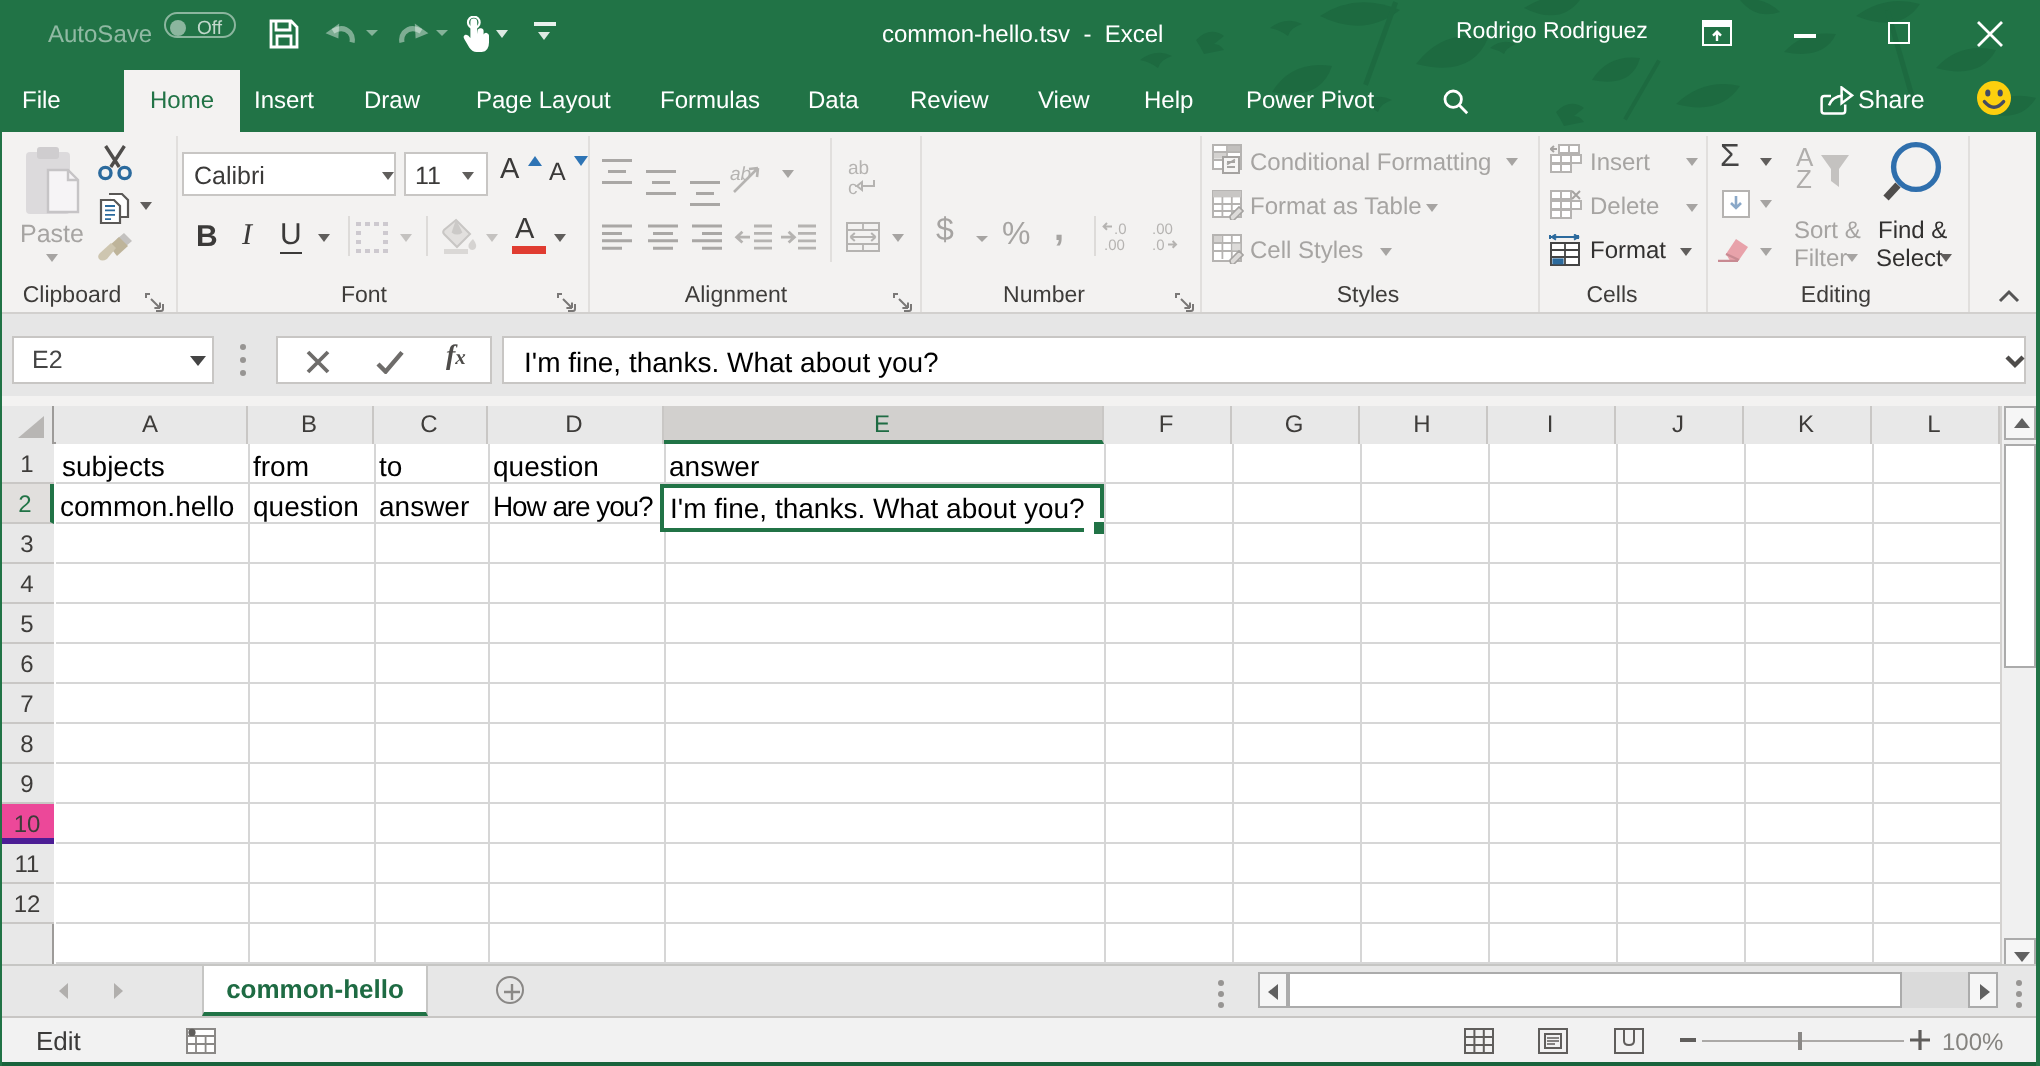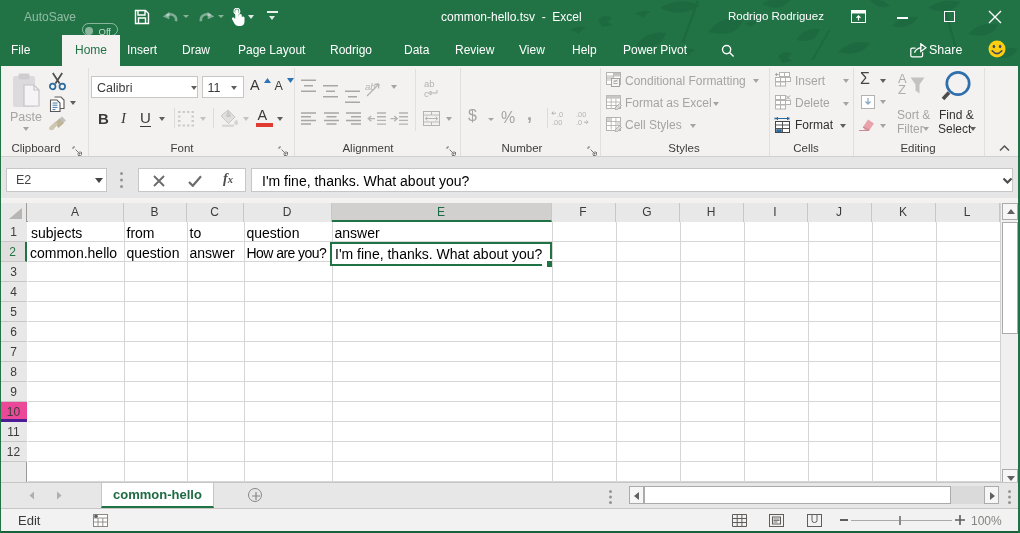--- a/index.html
+++ b/index.html
@@ -51,21 +51,21 @@
       <path d="M238 56 q7 -7 14 -2 l-5 4 q3 0 5 3 l-10 2 q-2 -4 -4 -7z"></path>
       <path d="M30 30 q8 -6 16 -2 q-6 2 -7 6 q-4 -3 -9 -4z"></path>
       <path d="M95 14 q8 -6 16 -2 q-6 2 -7 6 q-4 -3 -9 -4z"></path>
       <path d="M140 52 q8 -6 16 -2 q-6 2 -7 6 q-4 -3 -9 -4z"></path>
       <path d="M205 24 q6 -5 13 -2 q-5 2 -6 5 q-3 -2 -7 -3z"></path>
     </g>
   </svg>
 </div>
 <div class="abs" id="titlebar">
   <div class="abs" style="left:24px;top:10px;font-size:12px;color:rgba(255,255,255,0.5);">AutoSave</div>
-  <div class="abs" style="left:81.5px;top:23px;width:36px;height:13px;border:1px solid rgba(255,255,255,0.48);border-radius:7px;text-decoration:underline;">
+  <div class="abs" style="left:81.5px;top:6px;width:36px;height:13px;border:1px solid rgba(255,255,255,0.48);border-radius:7px;text-decoration:underline;">
      <div class="abs" style="left:2.5px;top:2.5px;width:8px;height:8px;border-radius:50%;background:rgba(255,255,255,0.48);"></div>
      <div class="abs" style="left:16px;top:1.5px;font-size:9.5px;color:rgba(255,255,255,0.72);">Off</div>
   </div>
   <svg class="abs" style="left:134px;top:9px" width="16" height="16" viewBox="0 0 16 16">
       <path d="M1.5 1.5 h10 l3 3 v10 h-13 z M4 1.5 v4.5 h7 v-4.5 M4.5 15 v-6 h7 v6" fill="none" stroke="#fff" stroke-width="1.4"></path>
     </svg>
   <svg class="abs" style="left:162px;top:11px" width="17" height="13" viewBox="0 0 17 13">
     <path d="M4.5 4.6 Q9.5 1.6 13 5.4 Q14.6 7.4 14 10.2" fill="none" stroke="rgba(255,255,255,0.42)" stroke-width="2.6"></path>
     <path d="M0.8 5.6 L7.6 0.8 L7.2 8.2 z" fill="rgba(255,255,255,0.42)"></path>
   </svg>
@@ -102,21 +102,21 @@
   <svg class="abs" style="left:988px;top:10px" width="14" height="14" viewBox="0 0 14 14">
       <path d="M1 1 L13 13 M13 1 L1 13" stroke="#fff" stroke-width="1.4"></path>
     </svg>
 </div>
 <div class="abs" id="tabrow">
   <div class="tab" style="left:11px;width:38px;">File</div>
   <div class="abs" style="left:62px;top:0;width:58px;height:31px;background:#f3f2f1;color:#217346;font-size:12px;line-height:31px;text-align:center;">Home</div>
   <div class="tab" style="left:127px;width:43px;">Insert</div>
   <div class="tab" style="left:182px;width:42px;">Draw</div>
   <div class="tab" style="left:238px;width:78px;">Page Layout</div>
-  <div class="tab" style="left:330px;width:62px;">Rodrigo</div>
+  <div class="tab" style="left:330px;width:62px;">Formulas</div>
   <div class="tab" style="left:404px;width:39px;">Data</div>
   <div class="tab" style="left:455px;width:52px;">Review</div>
   <div class="tab" style="left:519px;width:42px;">View</div>
   <div class="tab" style="left:572px;width:38px;">Help</div>
   <div class="tab" style="left:623px;width:78px;">Power Pivot</div>
   <svg class="abs" style="left:721px;top:9px" width="14" height="14" viewBox="0 0 14 14">
       <circle cx="5.6" cy="5.6" r="4.1" fill="none" stroke="#fff" stroke-width="1.4"></circle>
       <path d="M8.8 8.8 L12.6 12.6" stroke="#fff" stroke-width="1.4"></path>
     </svg>
   <svg class="abs" style="left:910px;top:8px" width="17" height="15" viewBox="0 0 17 15">
@@ -313,21 +313,21 @@
   <div class="abs dis" style="left:625px;top:8px;font-size:12px;">Conditional Formatting</div>
   <div class="abs" style="left:753px;top:13px;">
       <span class="da"></span>
     </div>
   <svg class="abs" style="left:606px;top:28.5px" width="16" height="15" viewBox="0 0 16 15">
     <rect x="0.5" y="0.5" width="14" height="13" fill="#fff" stroke="#b5b3b1"></rect>
     <rect x="0.5" y="0.5" width="14" height="3.2" fill="#c8c6c4"></rect>
     <path d="M0.5 7 h14 M0.5 10.5 h14 M5.2 3.5 v10 M9.9 3.5 v10" stroke="#b5b3b1" stroke-width="0.9"></path>
     <path d="M9 13 l4.5 -4.5 l2 2 l-4.5 4.5 q-2 0.8 -2 -2z" fill="#dddbd9" stroke="#a5a3a1" stroke-width="0.8"></path>
   </svg>
-  <div class="abs dis" style="left:625px;top:30px;font-size:12px;">Format as Excel</div>
+  <div class="abs dis" style="left:625px;top:30px;font-size:12px;">Format as Table</div>
   <div class="abs" style="left:713px;top:35.5px;">
       <span class="da"></span>
     </div>
   <svg class="abs" style="left:606px;top:50.5px" width="16" height="15" viewBox="0 0 16 15">
     <rect x="0.5" y="0.5" width="14" height="13" fill="#fff" stroke="#b5b3b1"></rect>
     <path d="M0.5 4.5 h14 M0.5 8.5 h14 M5.2 0.5 v12 M9.9 0.5 v12" stroke="#b5b3b1" stroke-width="0.9"></path>
     <rect x="1" y="1" width="4" height="3" fill="#d4d2d0"></rect>
       <rect x="10.2" y="4.8" width="4" height="3.4" fill="#dddbd9"></rect>
     <path d="M9 13 l4.5 -4.5 l2 2 l-4.5 4.5 q-2 0.8 -2 -2z" fill="#dddbd9" stroke="#a5a3a1" stroke-width="0.8"></path>
   </svg>

